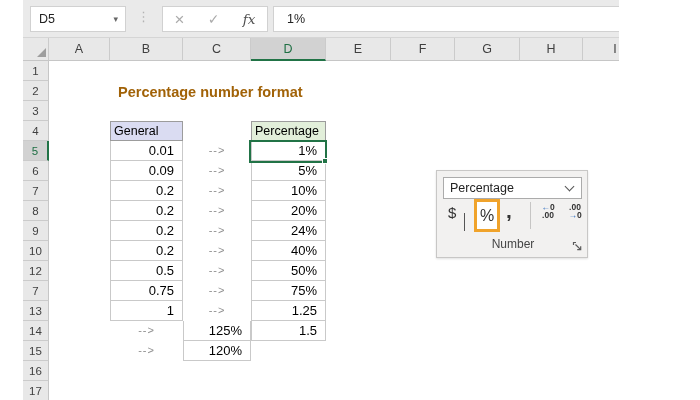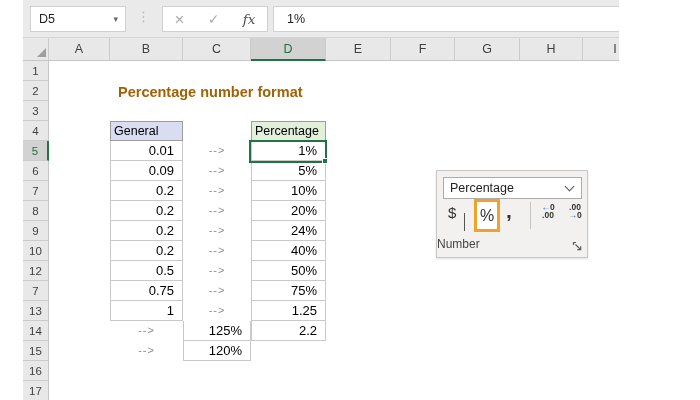--- a/index.html
+++ b/index.html
@@ -75,21 +75,21 @@
   .pct-btn { position:absolute; left:37px; top:28px; width:26px; height:33px; background:#fff;
              border:3px solid #F0A32B; display:flex; align-items:center; justify-content:center;
              font-size:16px; color:#333; }
   .comma-btn { position:absolute; left:69px; top:28px; font-size:21px; font-weight:bold; color:#333; }
   .vsep { position:absolute; left:93px; top:31px; width:1px; height:27px; background:#C6C5C4; }
   .dec-btn { position:absolute; top:33px; width:24px; font-size:8.5px; line-height:7.5px;
              color:#333; font-weight:bold; text-align:center; }
   .dec-btn .arr { color:#2F6FBF; font-weight:bold; }
   .inc-dec { left:99px; }
   .dec-dec { left:126px; }
-  .grouplabel { position:absolute; left:0; top:66px; width:152px; text-align:left;
+  .grouplabel { position:absolute; left:0; top:66px; width:152px; text-align:center;
                 font-size:12px; color:#454545; }
   .launcher { position:absolute; right:4px; bottom:5px; width:11px; height:11px; }
 </style>
 </head>
 <body>
 
 <div id="stage">
 
   <div class="strip">
     <div class="namebox">
@@ -172,21 +172,21 @@
       <div class="t-arrow">--&gt;</div>
       <div class="t-cell">50%</div>
       <div class="t-cell">0.75</div>
       <div class="t-arrow">--&gt;</div>
       <div class="t-cell">75%</div>
       <div class="t-cell">1</div>
       <div class="t-arrow">--&gt;</div>
       <div class="t-cell">1.25</div>
       <div class="t-arrow">--&gt;</div>
       <div class="t-cell">125%</div>
-      <div class="t-cell">2.2</div>
+      <div class="t-cell">1.5</div>
       <div class="t-arrow">--&gt;</div>
       <div class="t-cell">120%</div>
     </div>
 
   <div class="sel">
     <div class="fillhandle"></div>
   </div>
 
   <div class="panel">
     <div class="dd">

